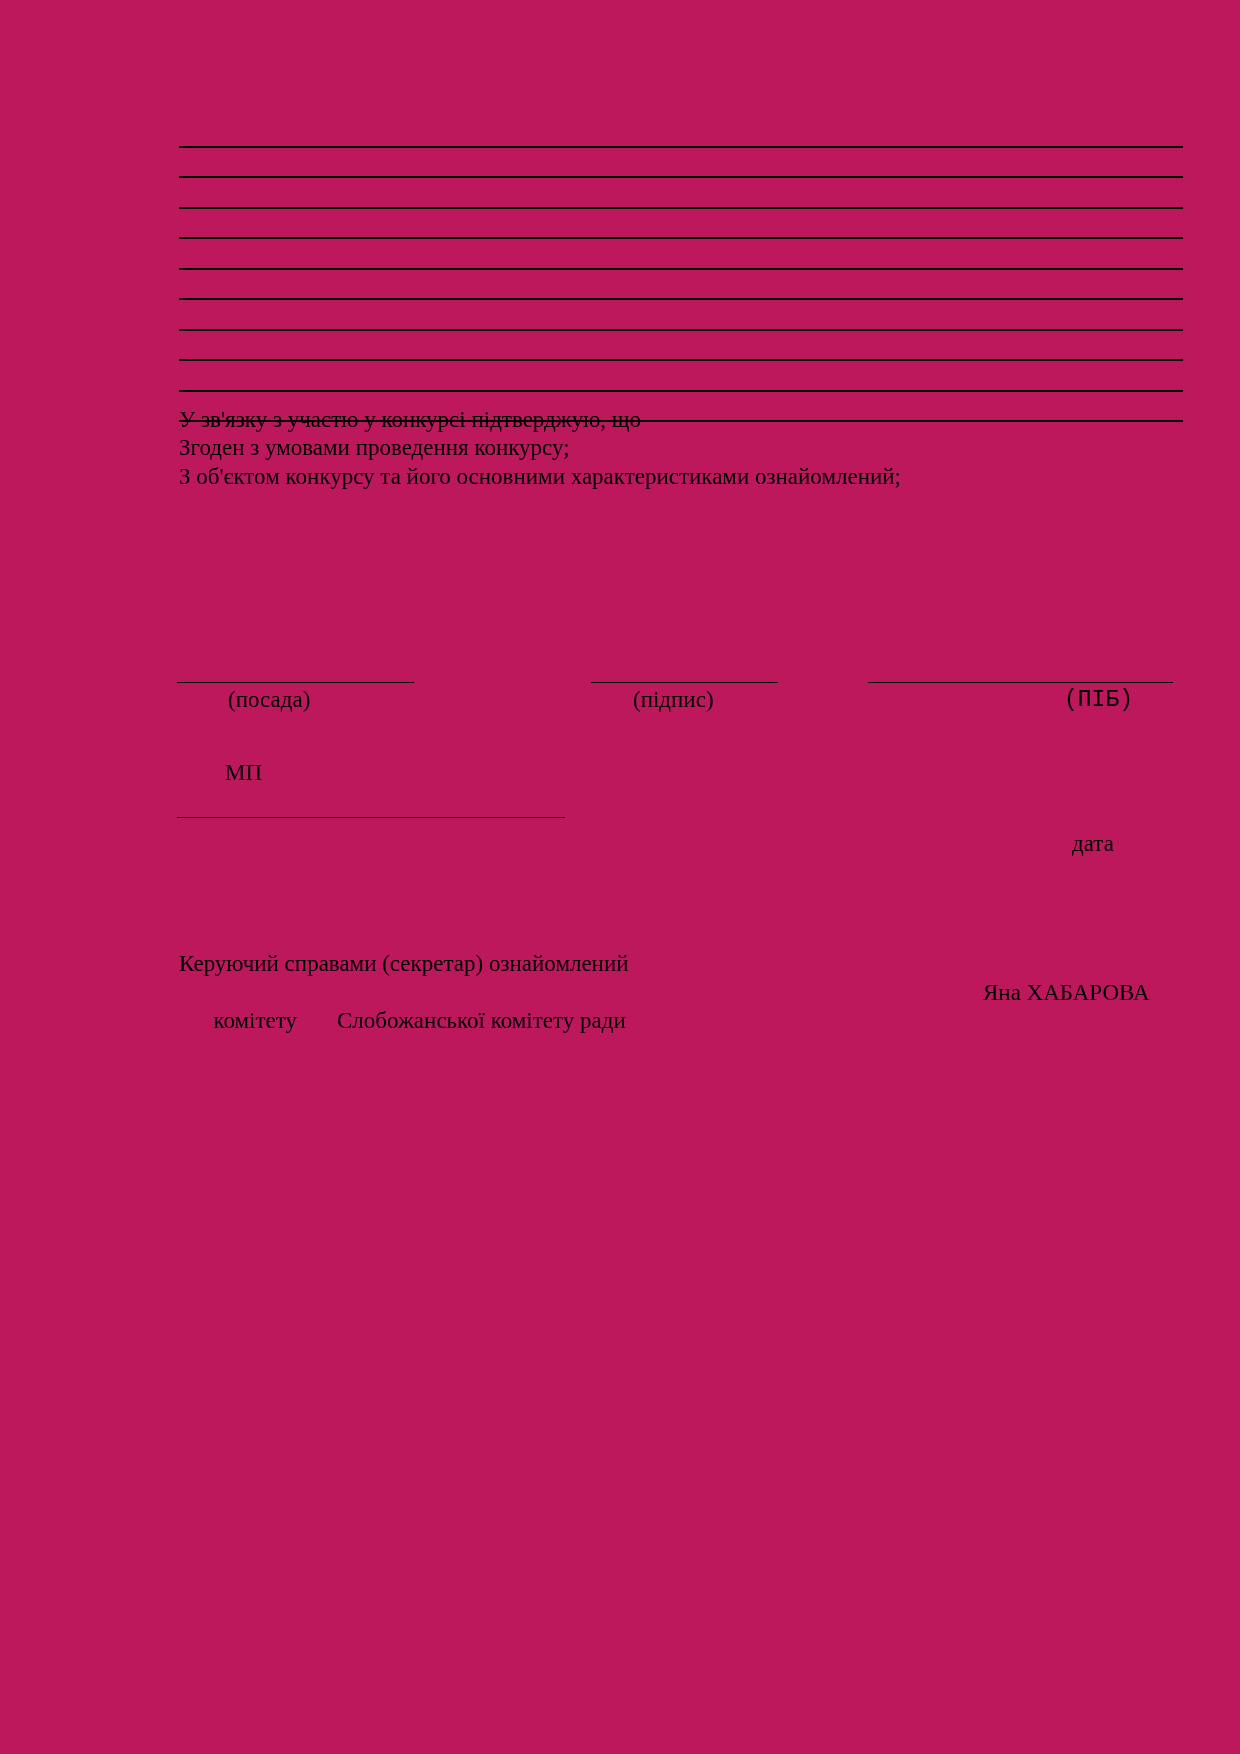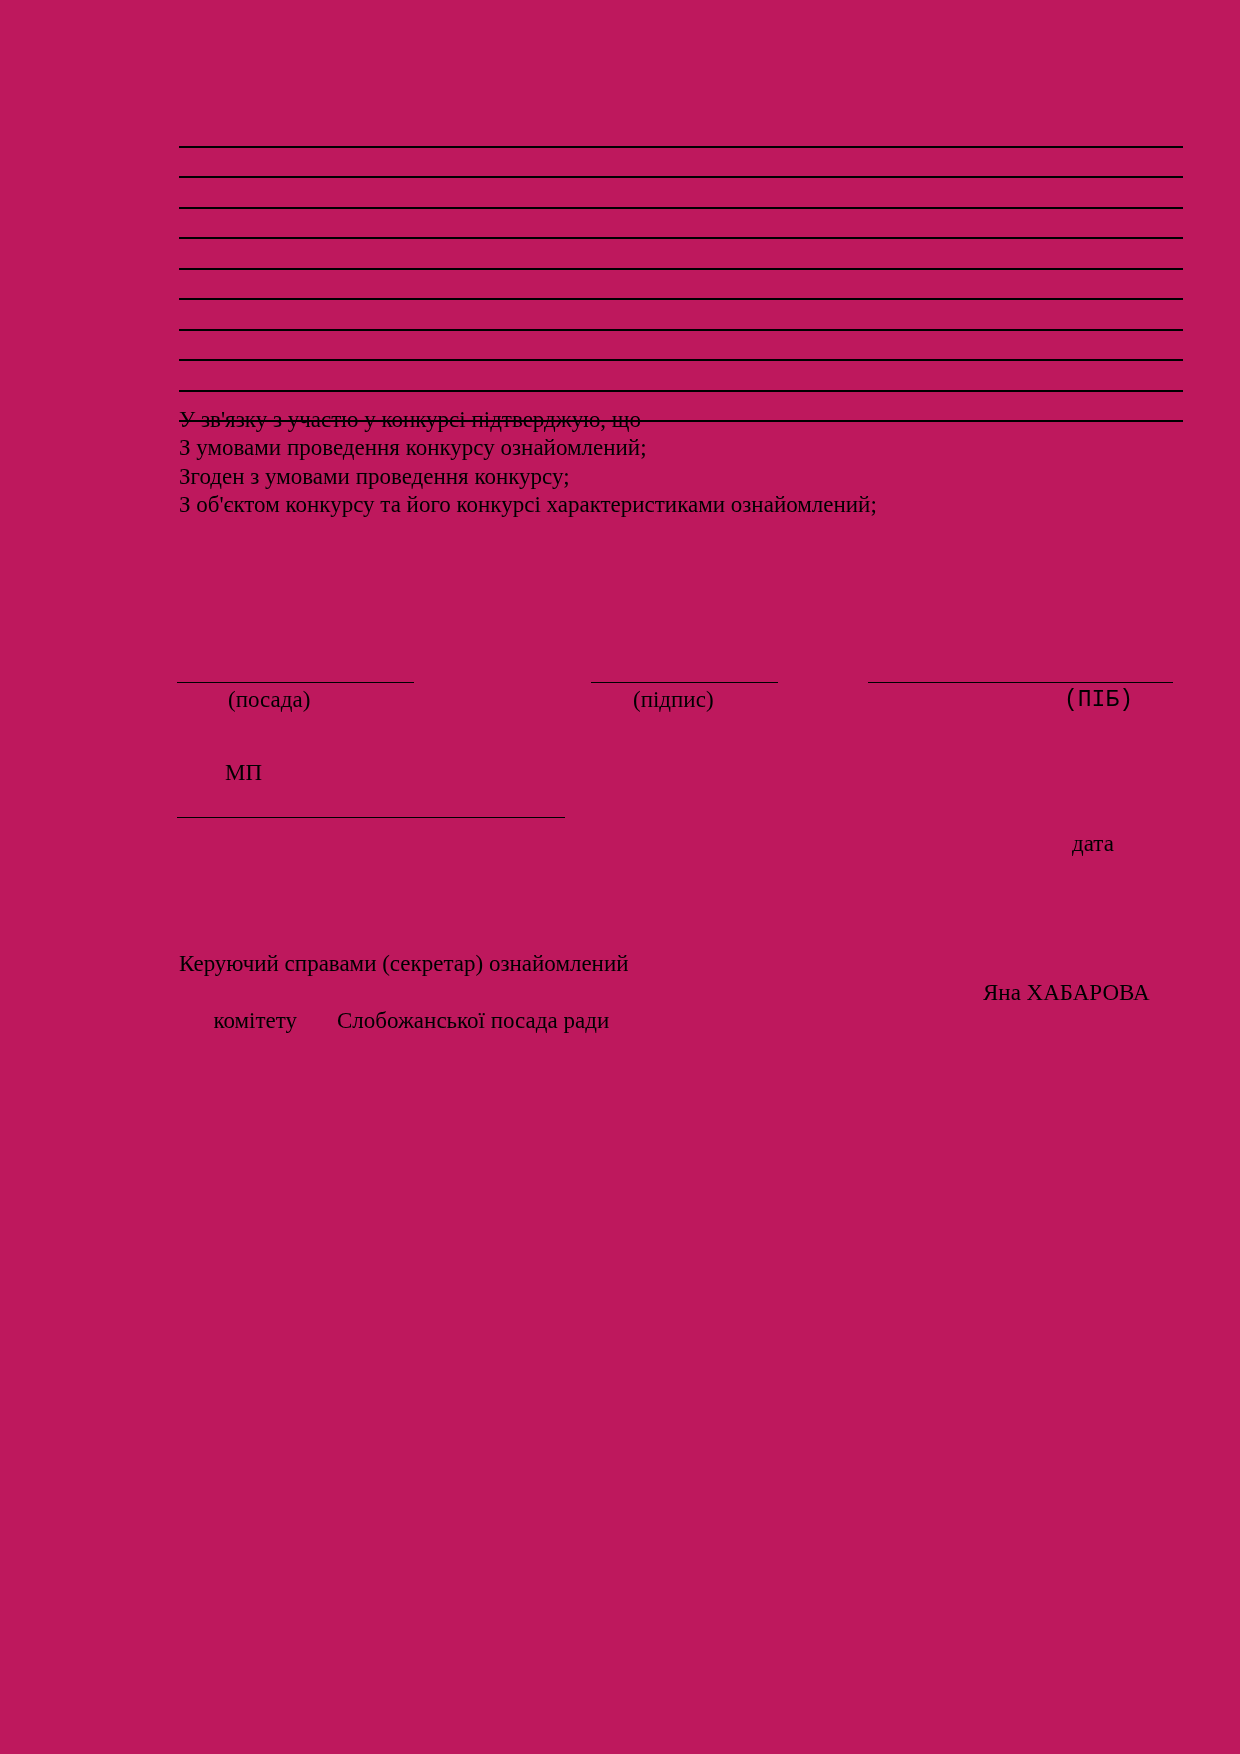--- a/index.html
+++ b/index.html
@@ -106,38 +106,37 @@
       <div class="blank-line"></div>
       <div class="blank-line"></div>
       <div class="blank-line"></div>
       <div class="blank-line"></div>
       <div class="blank-line"></div>
       <div class="blank-line"></div>
     </div>
 
   <div class="statement">
     <div>У зв'язку з участю у конкурсі підтверджую, що</div>
-    <div>З умовами проведення конкурсу ознайомлений;</div>
     <div>Згоден з умовами проведення конкурсу;</div>
-    <div>З об'єктом конкурсу та його конкурсі характеристиками ознайомлений;</div>
+    <div>З об'єктом конкурсу та його основними характеристиками ознайомлений;</div>
   </div>
 
   <div class="rule rule-posada"></div>
   <div class="rule rule-pidpys"></div>
   <div class="rule rule-pib"></div>
 
   <div class="sig-label lbl-posada">(посада)</div>
   <div class="sig-label lbl-pidpys">(підпис)</div>
   <div class="sig-label lbl-pib">(ПІБ)</div>
 
   <div class="mp-label">МП</div>
   <div class="rule rule-mp"></div>
   <div class="date-label">дата</div>
 
   <div class="signatory">
     <div class="line">Керуючий справами (секретар) ознайомлений</div>
     <div class="line">
-      <span>комітету</span><span class="part2">Слобожанської посада ради</span>
+      <span>комітету</span><span class="part2">Слобожанської комітету ради</span>
       <span class="name">Яна ХАБАРОВА</span>
     </div>
   </div>
 
 </div>
 
 </body></html>

